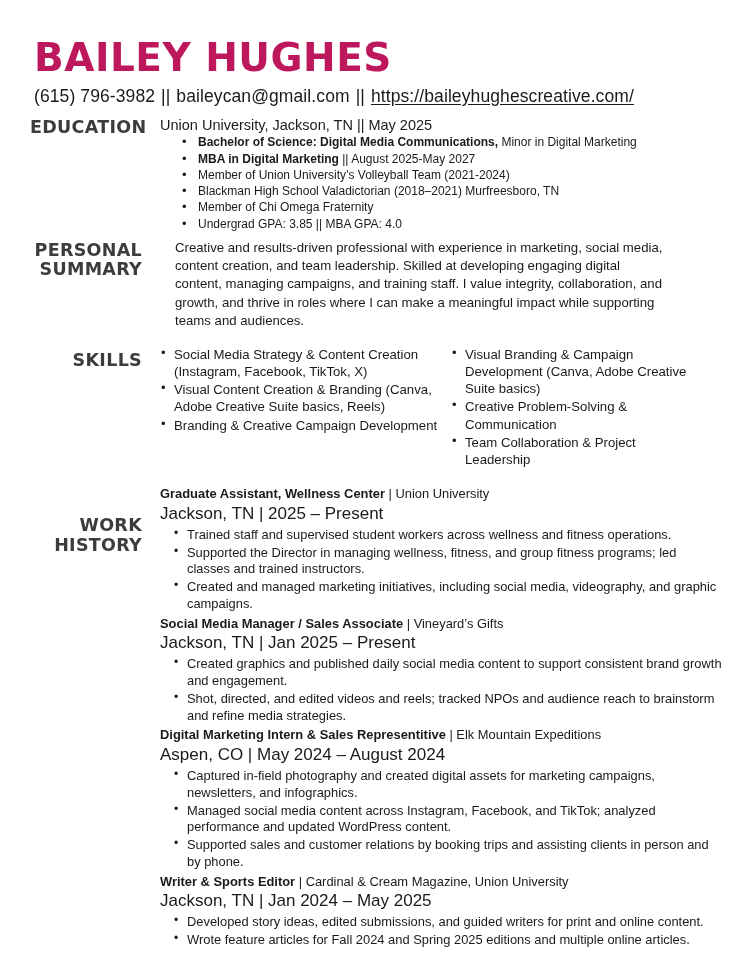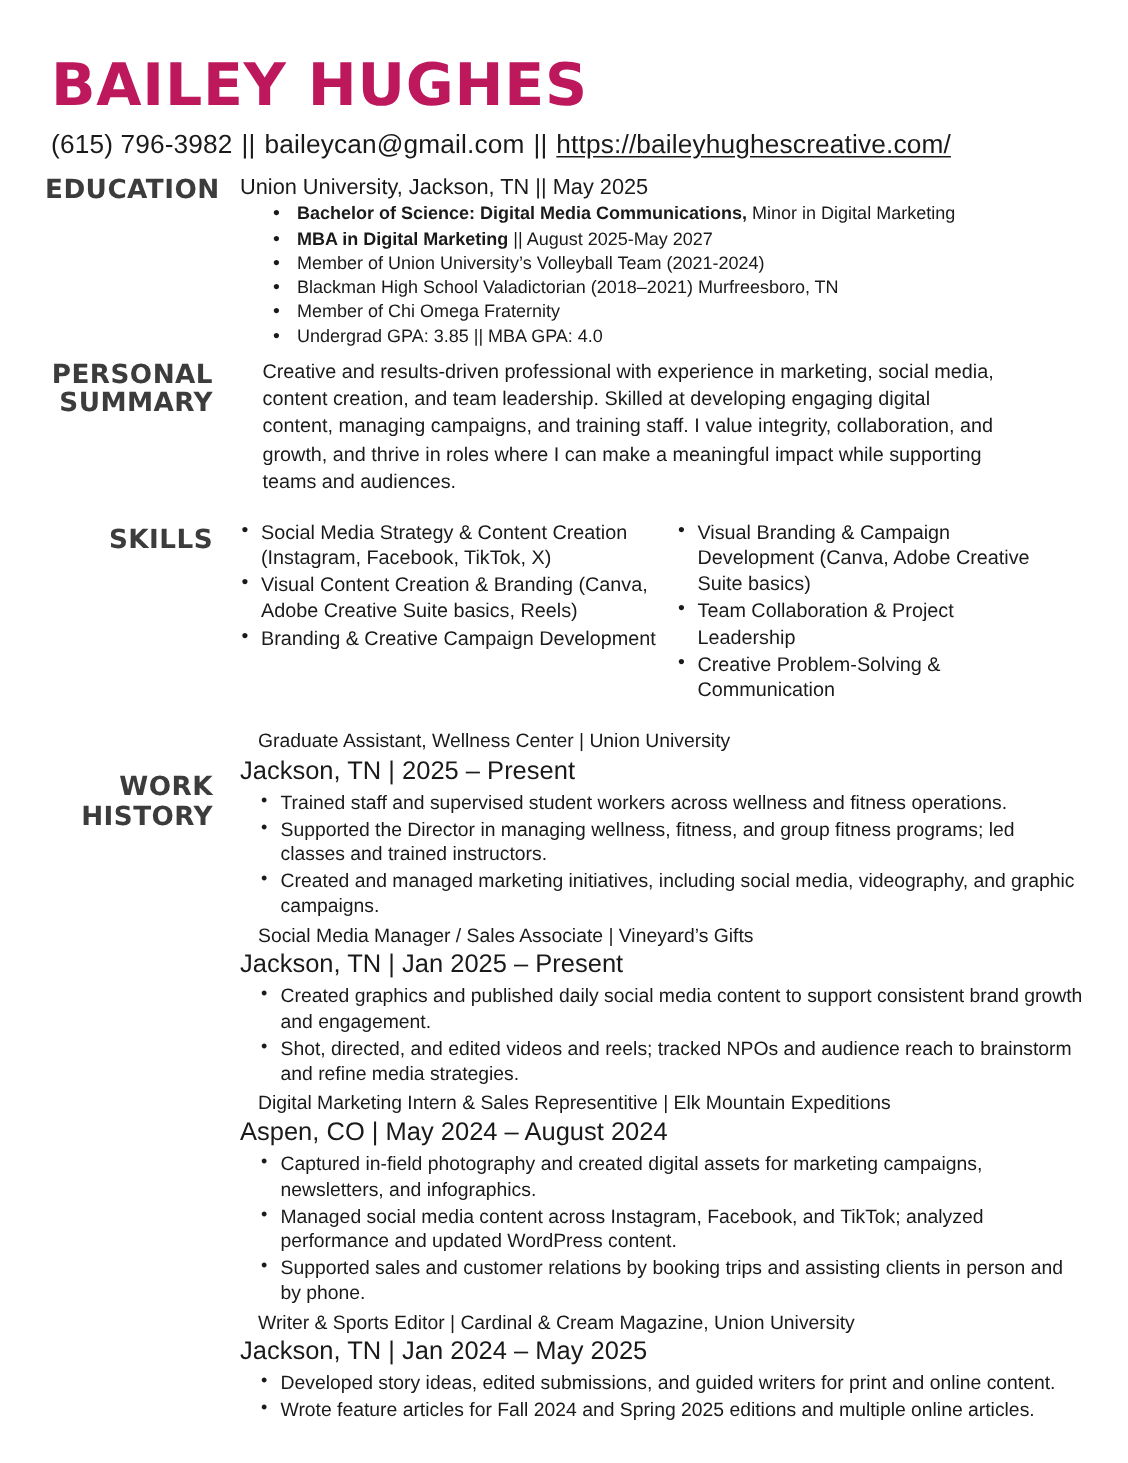--- a/index.html
+++ b/index.html
@@ -151,21 +151,21 @@
 
   
   #work { margin-top: 17px; }
   #work .sec-head { padding-top: 2px; margin-top: 28px; }
   .job { margin-bottom: 0px; }
   .job-title {
     font-size: 12.9px;
     line-height: 1.3;
     margin: 0;
   }
-  .job-title .title { font-weight: normal; margin-left: 12px; }
+  .job-title .title { font-weight: bold; }
   .job-meta {
     font-size: 17px;
     line-height: 1.35;
     margin: 0 0 1px 0;
   }
   ul.job-list {
     list-style: none;
     margin: 0 0 3px 0;
     padding: 0 0 0 13px;
   }
@@ -232,22 +232,22 @@
         <div class="skills-col left">
           <ul class="skill-list">
             <li>Social Media Strategy &amp; Content Creation (Instagram, Facebook, TikTok, X)</li>
             <li>Visual Content Creation &amp; Branding (Canva, Adobe Creative Suite basics, Reels)</li>
             <li>Branding &amp; Creative Campaign Development</li>
           </ul>
         </div>
         <div class="skills-col right">
           <ul class="skill-list">
             <li>Visual Branding &amp; Campaign Development (Canva, Adobe Creative Suite basics)</li>
+            <li>Creative Problem-Solving &amp; Communication</li>
             <li>Team Collaboration &amp; Project Leadership</li>
-            <li>Creative Problem-Solving &amp; Communication</li>
           </ul>
         </div>
       </div>
     </div>
   </div>
 
   <div class="section" id="work">
     <div class="sec-head">
       <div>WORK</div>
       <div>HISTORY</div>

